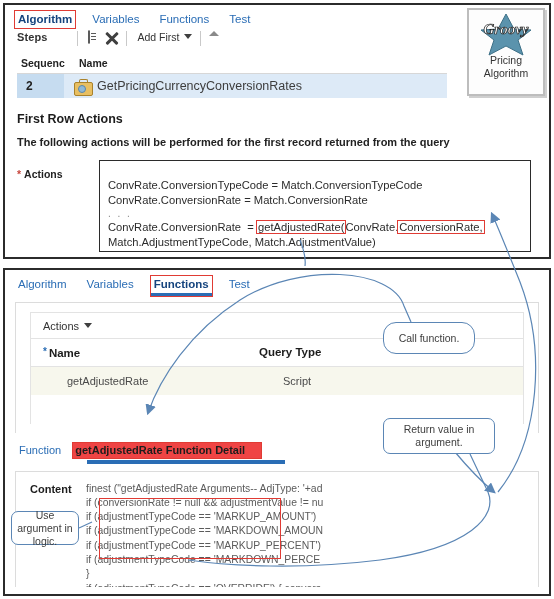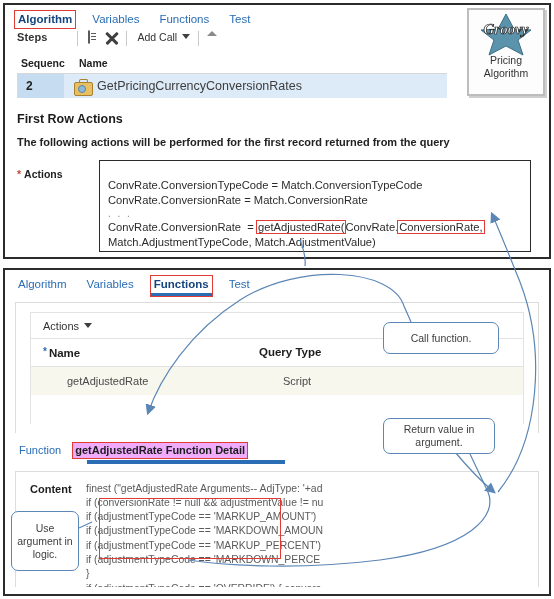--- a/index.html
+++ b/index.html
@@ -190,22 +190,22 @@
     padding: 8px 0 8px 12px; background:#f7f7ed;
   }
   #fn-trow .n { width: 216px; margin-left: 24px; }
 
   #detail-tabs {
     display:flex; align-items:flex-end; gap:12px;
     margin: 10px 0 0 14px; font-size: 11px;
   }
   .dtab { color:#2a6db5; padding-bottom:2px; }
   .dtab.sel {
-    color:#1d1d1d; font-weight:bold; background:#f0abfc;
-    padding: 1px 2px 2px 2px;
+    color:#1d1d1d; font-weight:bold; background:#ef4444;
+    padding: 1px 16px 2px 2px;
   }
   #detail-underline {
     margin: 2px 0 0 82px; width: 198px; height: 3.5px; background:#2a6db5;
   }
   #content-card {
     margin: 7px 10px 0 10px;
     border: 1px solid #dcdcdc;
     border-bottom: none;
     height: 115px; overflow:hidden; position:relative;
   }
@@ -238,44 +238,44 @@
     border-radius: 7px;
     background: #fff;
     color: #3d3d3d;
     font-size: 10.5px;
     text-align: center;
     display:flex; align-items:center; justify-content:center;
     line-height: 13px;
     padding: 2px 4px;
     box-sizing: border-box;
   }
-  #co-call   { left: 383px; top: 322px; width: 116px; height: 32px; }
+  #co-call   { left: 383px; top: 322px; width: 92px; height: 32px; border-radius: 13px; }
   #co-return { left: 383px; top: 418px; width: 112px; height: 36px; }
-  #co-use    { left: 11px;  top: 511px; width: 68px;  height: 60px; }
+  #co-use    { left: 11px;  top: 511px; width: 68px;  height: 34px; }
 </style>
 </head>
 <body>
 
 <div class="panel" id="panel-top">
 
   <div class="tabstrip">
     <div class="tab selected boxed">Algorithm</div>
     <div class="tab">Variables</div>
     <div class="tab">Functions</div>
     <div class="tab">Test</div>
   </div>
 
   <div id="steps-toolbar">
     <span id="steps-label">Steps</span>
     <span class="tbsep"></span>
     <span class="tbicon"><span class="ic-page"></span></span>
     <span class="tbicon"><span class="ic-x"></span></span>
     <span class="tbsep"></span>
     <span class="addstep">
-      <span>Add Call</span><span class="caret-down"></span>
+      <span>Add First</span><span class="caret-down"></span>
     </span>
     <span class="tbsep"></span>
     <span class="caret-up"></span>
   </div>
 
   <div id="steps-table">
     <div id="steps-head">
       <div class="c1">Sequenc</div>
       <div class="c2">Name</div>
     </div>

